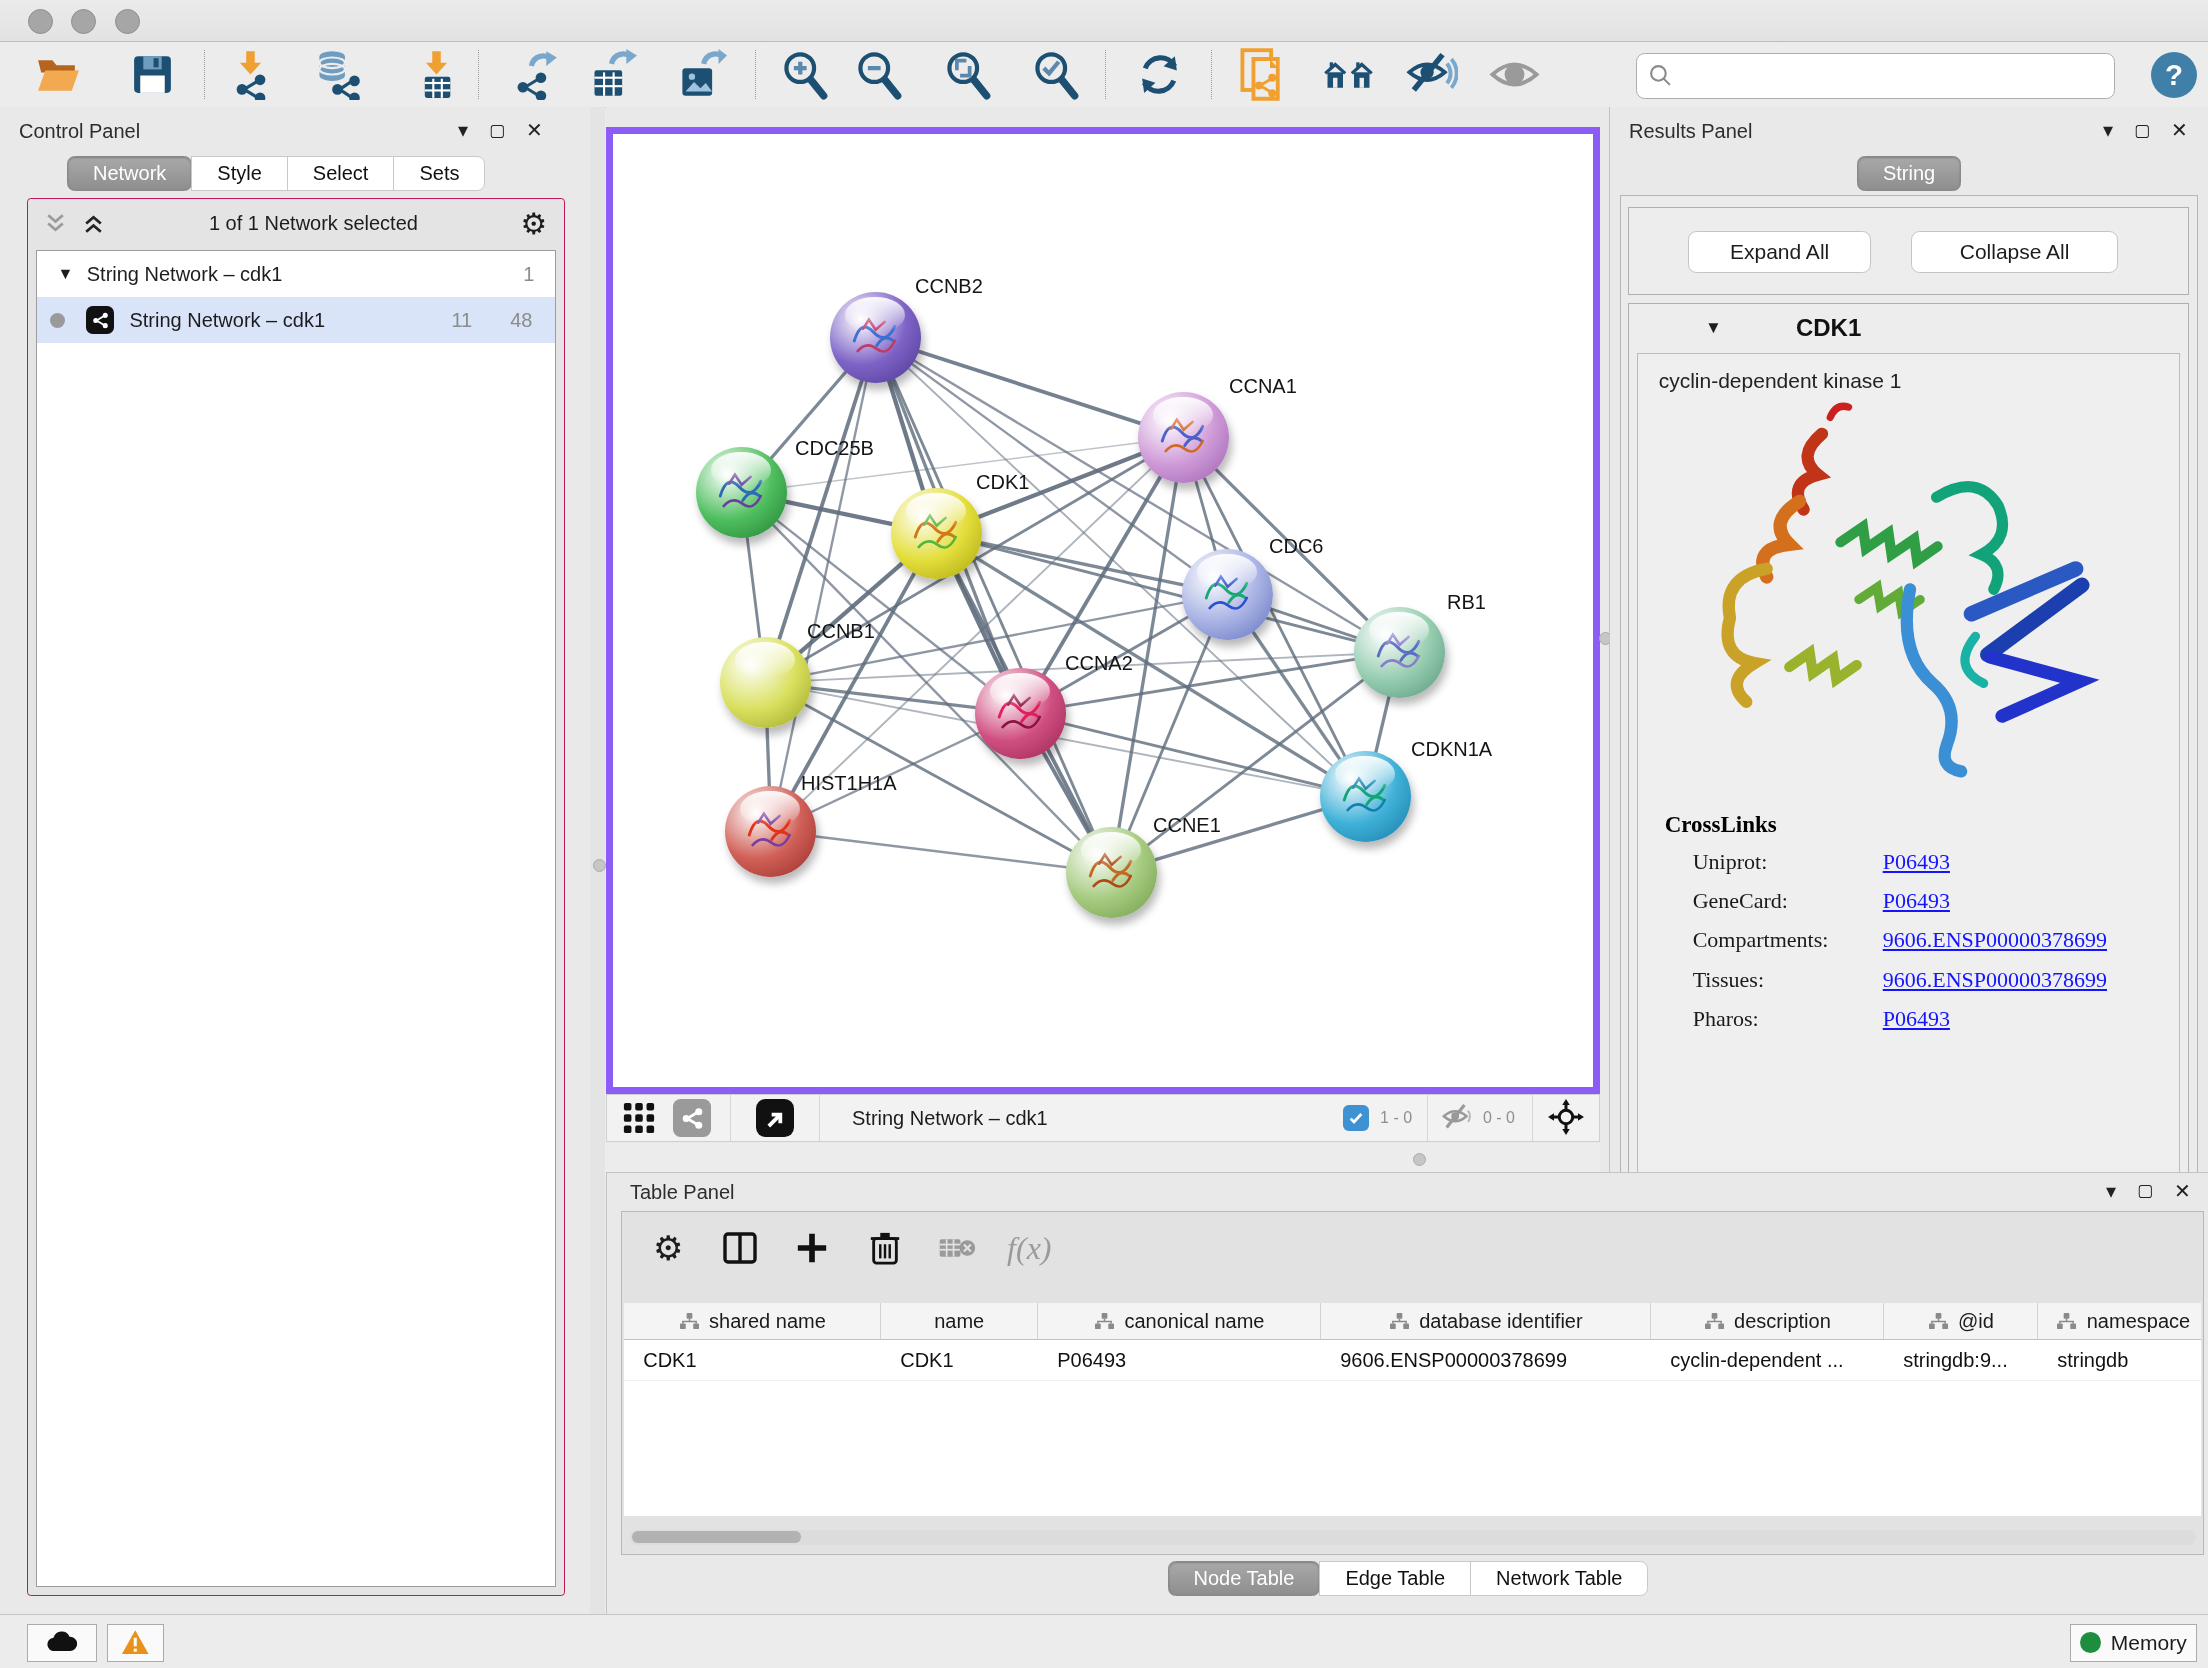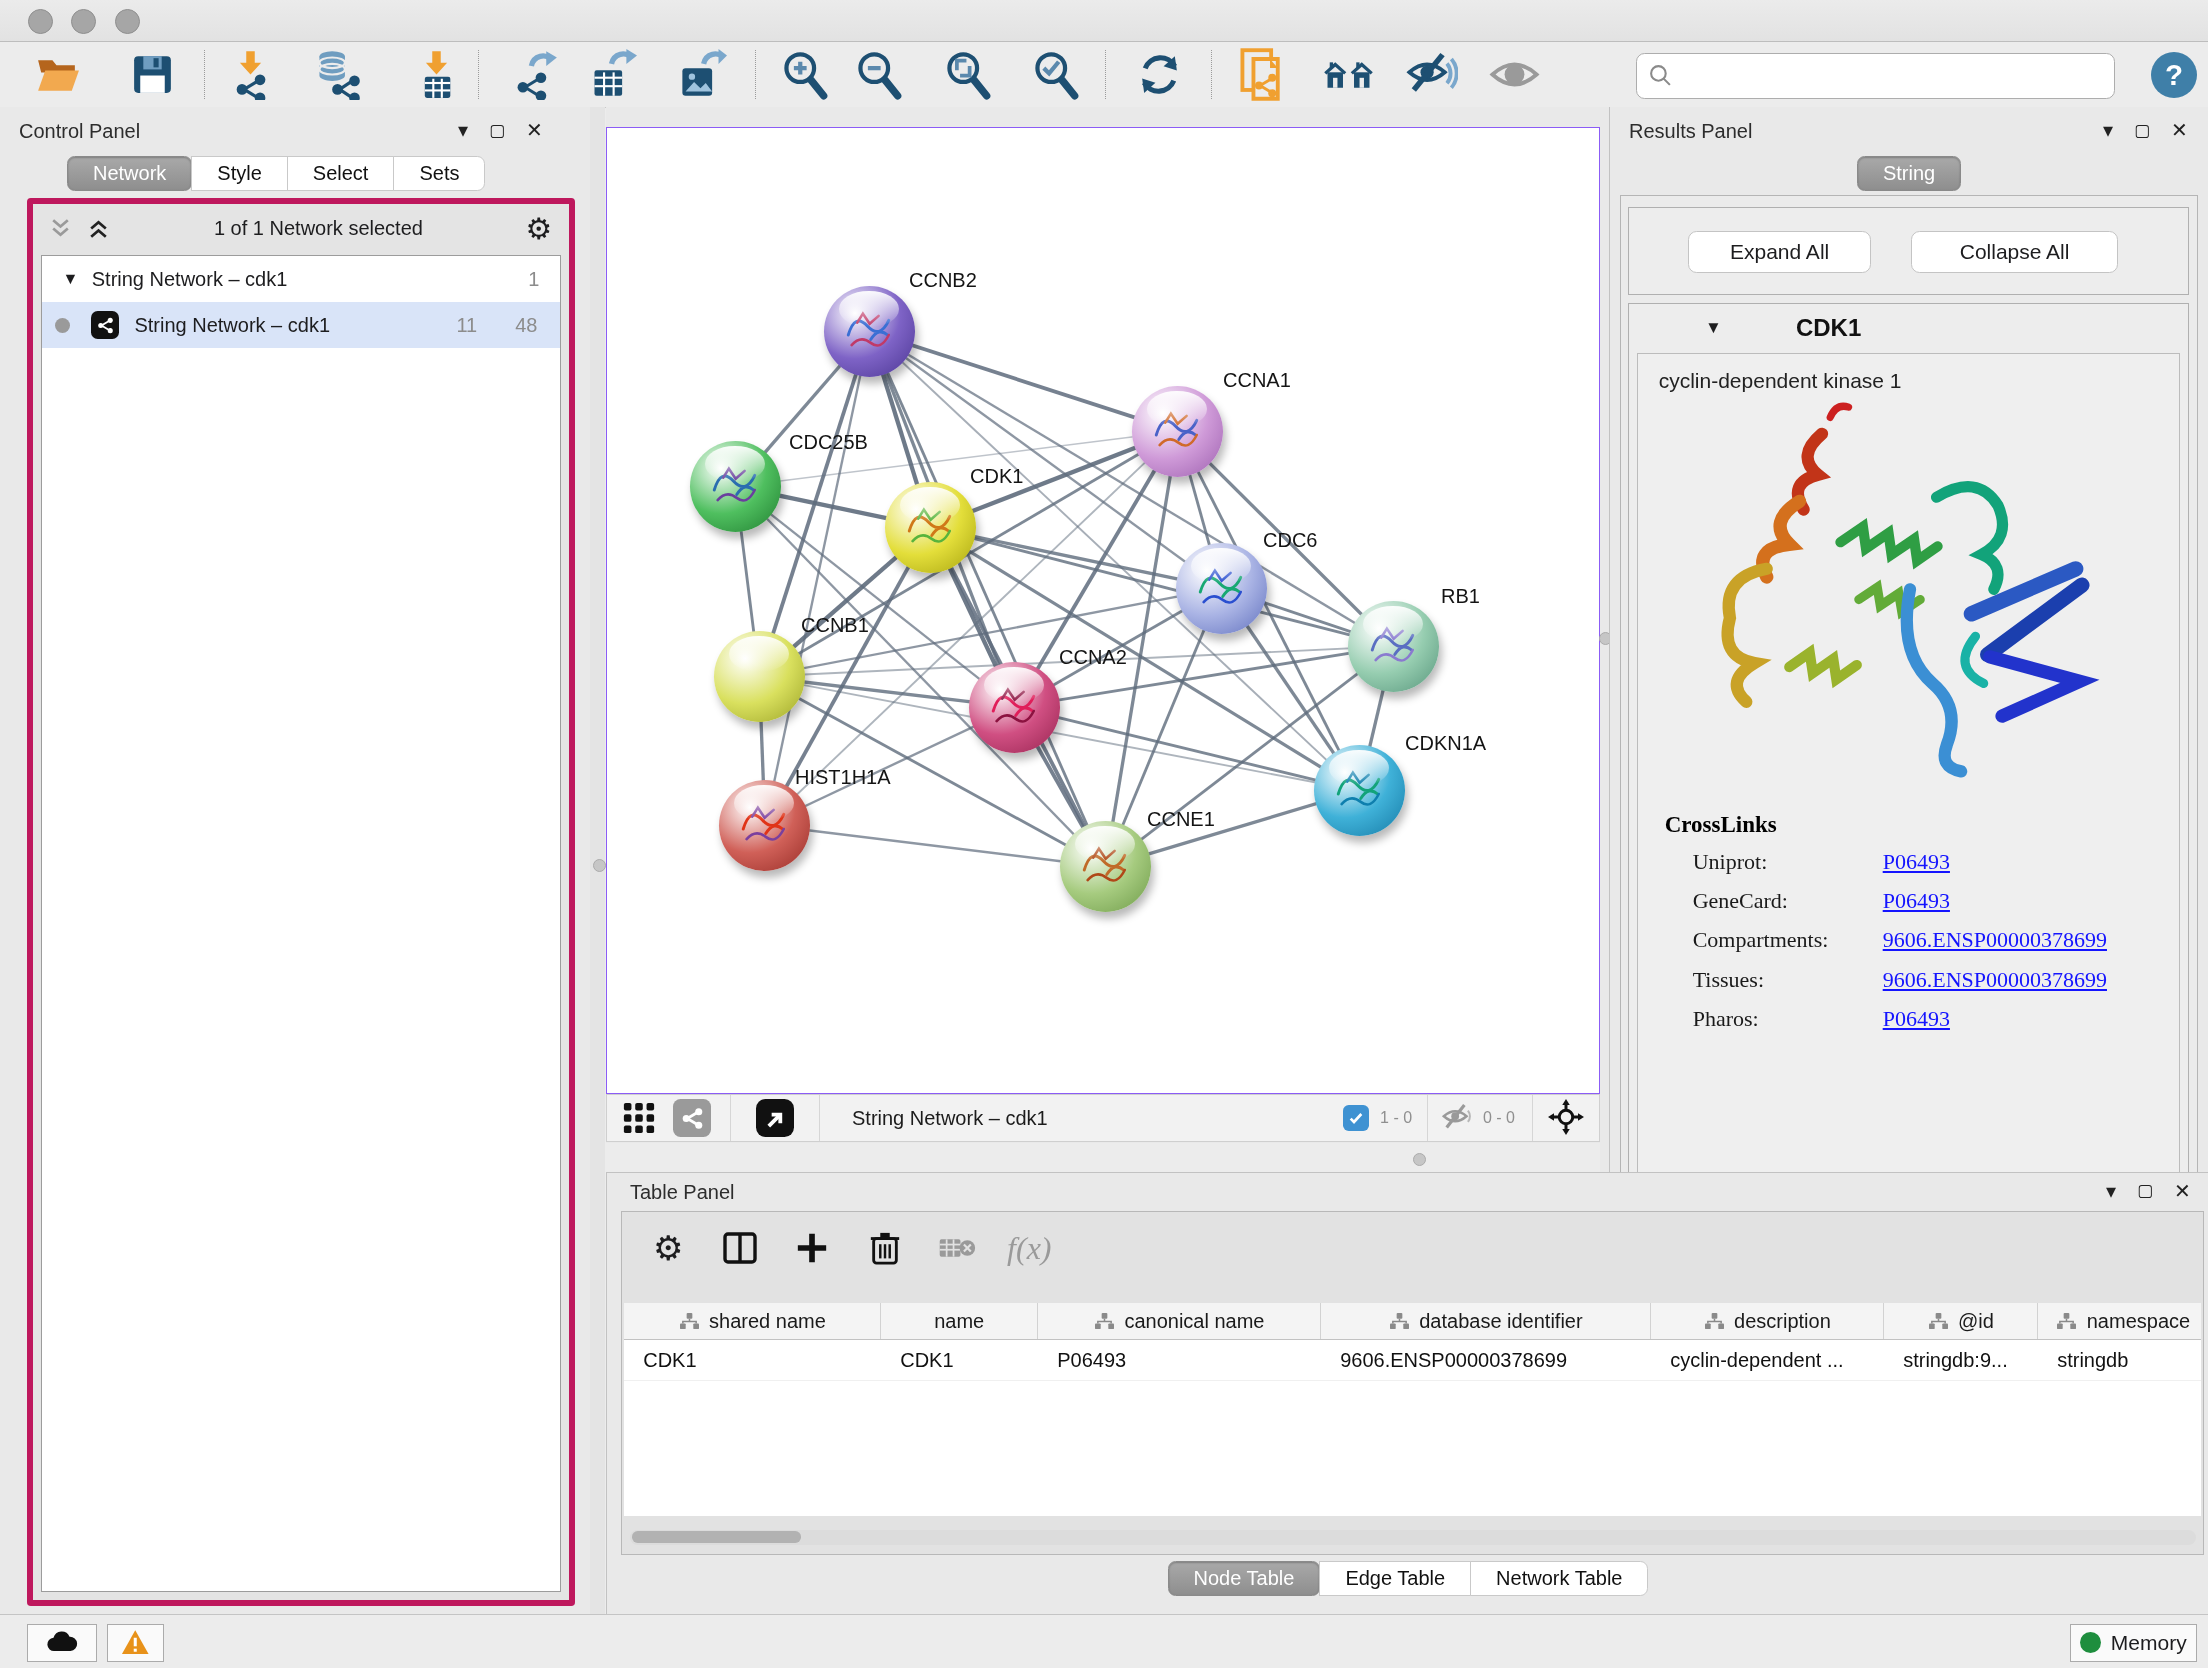--- a/index.html
+++ b/index.html
@@ -34,30 +34,30 @@
   .seg .tab{padding:4.8px 25px;font-size:20px;background:#fff;border:1px solid #c9c9c9;
     margin-left:-1px;color:#111;cursor:pointer;white-space:nowrap;}
   .seg .tab:first-child{border-radius:7.6px 0 0 7.6px;text-align:right;}
   .seg .tab:last-child{border-radius:0 7.6px 7.6px 0;}
   .seg .tab.active{background:linear-gradient(#a9a9a9,#8e8e8e);color:#fff;border-color:#8a8a8a;
     border-radius:7.6px;box-shadow:inset 0 1px 1.9px rgba(0,0,0,.25);}
   
   #control-panel{position:absolute;left:0;top:107px;width:590px;height:1508px;background:#e9e9e9;
     border-right:1px solid #c2c2c2;}
   #cp-box{position:absolute;left:27px;top:91px;width:536px;height:1396px;background:#e4e4e4;
-    border:6px solid #be185d;border-radius:3.8px;}
+    border:1px solid #be185d;border-radius:3.8px;}
   #cp-netbar{position:absolute;left:0;top:0;width:100%;height:49px;display:flex;align-items:center;}
   #cp-list{position:absolute;left:7.6px;top:51px;right:7.6px;bottom:7.6px;background:#fff;border:1px solid #9c9c9c;}
   .tree-row{height:46px;display:flex;align-items:center;font-size:20px;}
   .tree-row .cnt{color:#8c8c8c;}
   .net-icon{width:28.5px;height:28.5px;border-radius:6.7px;display:flex;align-items:center;justify-content:center;}
   
   #network-view{position:absolute;left:606px;top:107px;width:994px;height:1065px;background:#e9e9e9;}
   #net-canvas{position:absolute;left:0;top:20px;width:994px;height:967px;background:#fff;
-    border:1px solid #8b5cf6;box-sizing:border-box;overflow:hidden;}
+    border:7px solid #8b5cf6;box-sizing:border-box;overflow:hidden;}
   #edge-svg{position:absolute;left:0;top:0;}
   .node{position:absolute;border-radius:50%;box-shadow:2.9px 6.7px 8.6px rgba(0,0,0,.28);}
   .node .gloss{position:absolute;left:16%;top:5%;width:66%;height:40%;border-radius:50%;
     background:linear-gradient(rgba(255,255,255,.95),rgba(255,255,255,0));}
   .node svg.art{position:absolute;left:13.3px;top:13.3px;}
   .node-label{position:absolute;font-size:20px;color:#141414;white-space:nowrap;}
   #net-status{position:absolute;left:0;top:987px;width:994px;height:48px;background:#f2f2f2;
     border:1px solid #cfcfcf;box-sizing:border-box;display:flex;align-items:center;}
   .ns-sep{width:0;height:100%;border-left:1px solid #d6d6d6;}
   .rounded-ic{border-radius:7.6px;display:flex;align-items:center;justify-content:center;}

